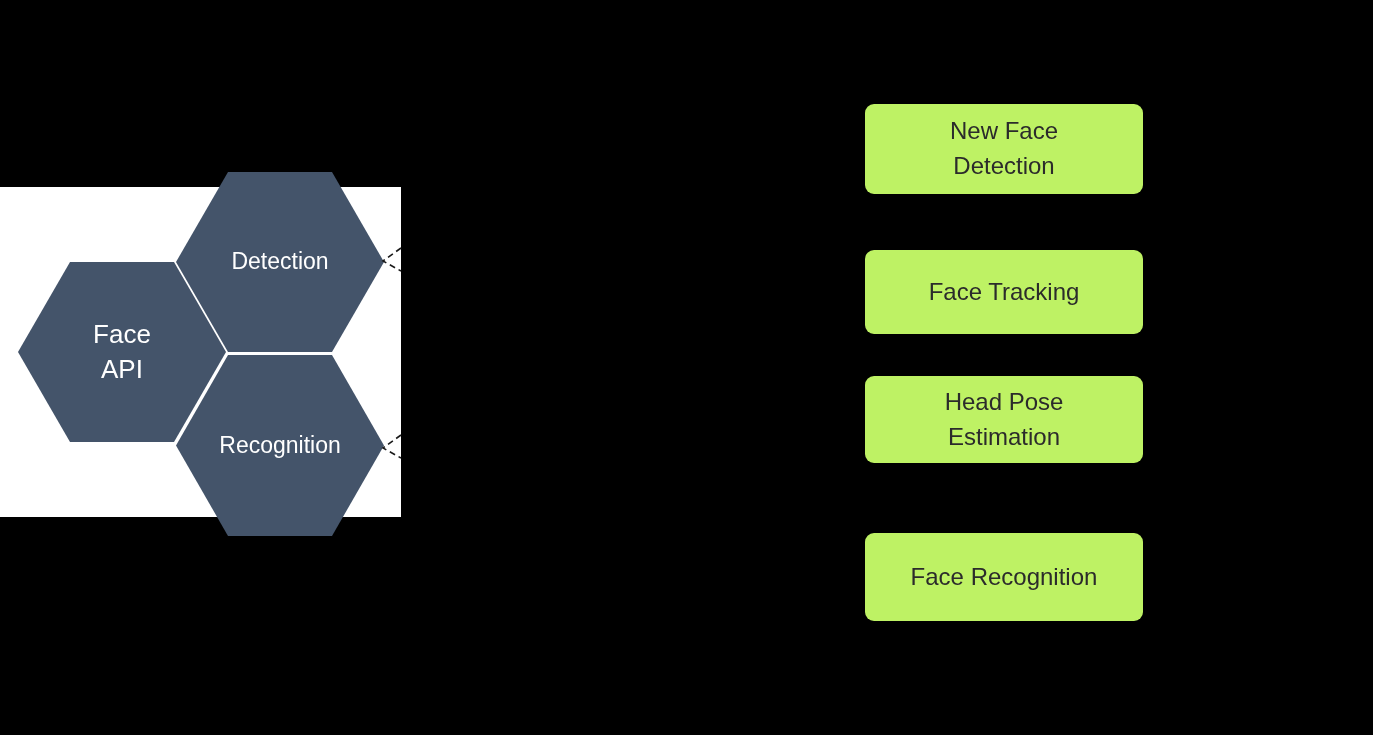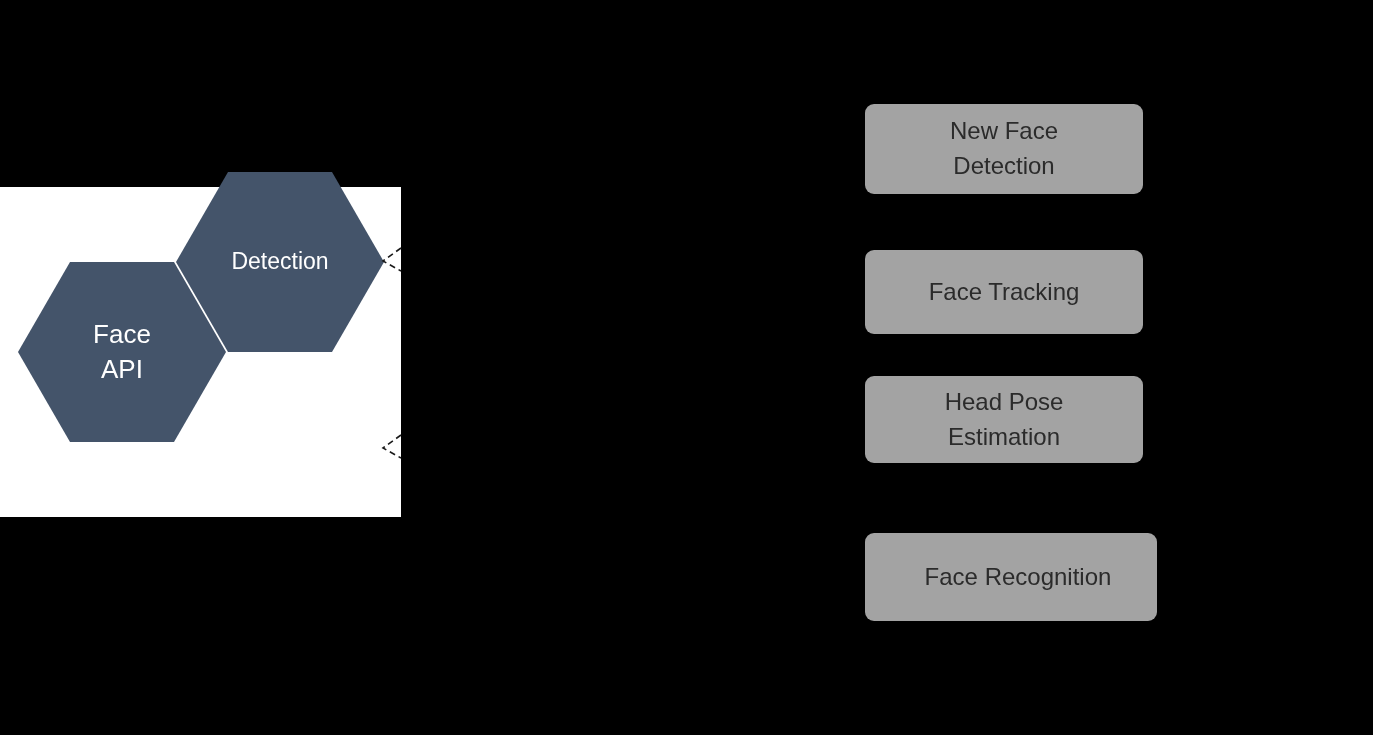--- a/index.html
+++ b/index.html
@@ -71,54 +71,57 @@
     width: 1373px;
     height: 735px;
     pointer-events: none;
   }
 
   
   .feature-box {
     position: absolute;
     left: 865px;
     width: 278px;
-    background: #a3a3a3;
+    background: #bef264;
     border-radius: 9px;
     display: flex;
     align-items: center;
     justify-content: center;
     color: #2b2b2b;
     font-size: 24px;
     text-align: center;
   }
   .feature-box .label {
     white-space: pre-line;
     line-height: 1.45;
   }
   #box-new-face-detection { top: 104px; height: 90px; }
   #box-face-tracking      { top: 250px; height: 84px; }
   #box-head-pose          { top: 376px; height: 87px; }
-  #box-face-recognition   { top: 533px; height: 88px; padding-left: 14px; }
+  #box-face-recognition   { top: 533px; height: 88px; }
 </style>
 </head>
 <body>
 
 <div id="canvas">
 
   <div class="hex-panel"></div>
 
   <div class="hexagon" id="hex-face-api">
     <span class="label">Face
 API</span>
   </div>
 
   <div class="hexagon" id="hex-detection">
     <span class="label">Detection</span>
   </div>
 
+  <div class="hexagon" id="hex-recognition">
+    <span class="label">Recognition</span>
+  </div>
 
   <svg id="connector-svg" viewBox="0 0 1373 735" xmlns="http://www.w3.org/2000/svg">
     <path d="M 401 248 L 383 261 L 401 271" fill="none" stroke="#1a1a1a" stroke-width="1.6" stroke-dasharray="6 4"></path>
     <path d="M 401 435 L 383 448 L 401 458" fill="none" stroke="#1a1a1a" stroke-width="1.6" stroke-dasharray="6 4"></path>
   </svg>
 
   <div class="feature-box" id="box-new-face-detection">
     <span class="label">New Face
 Detection</span>
   </div>

